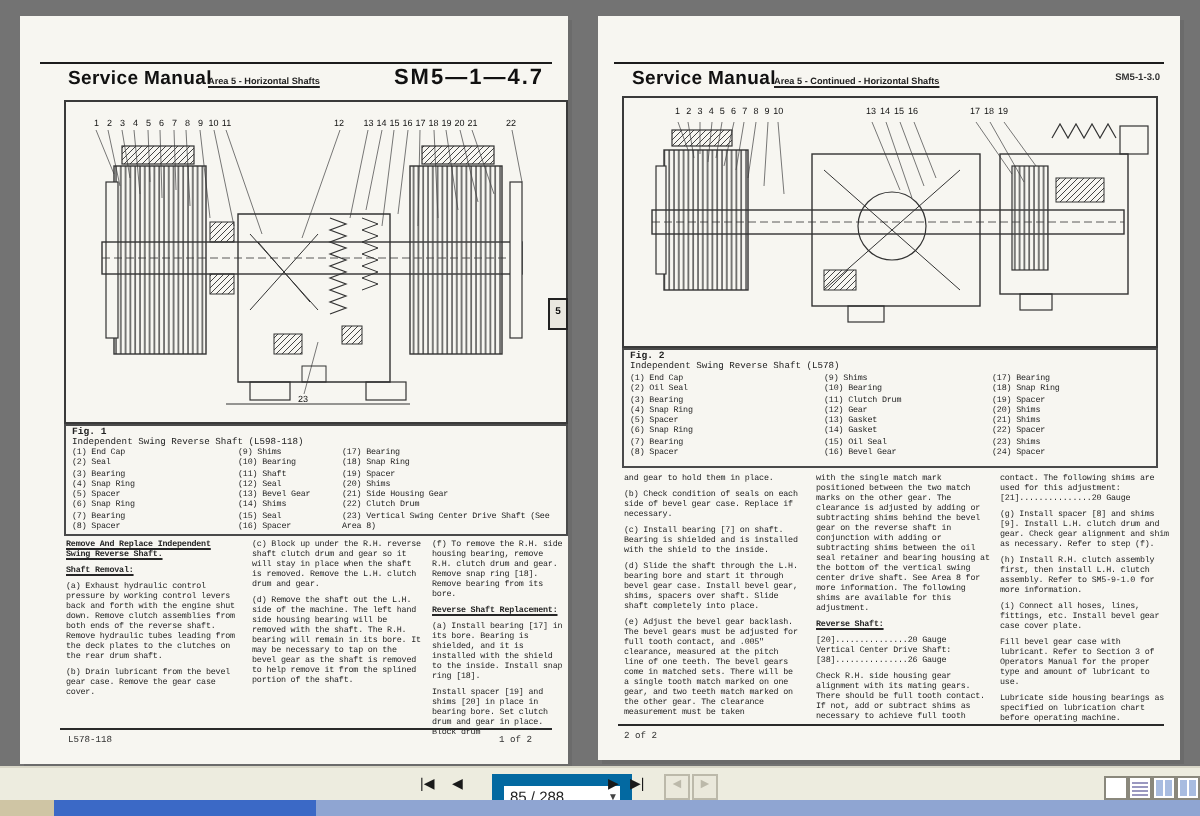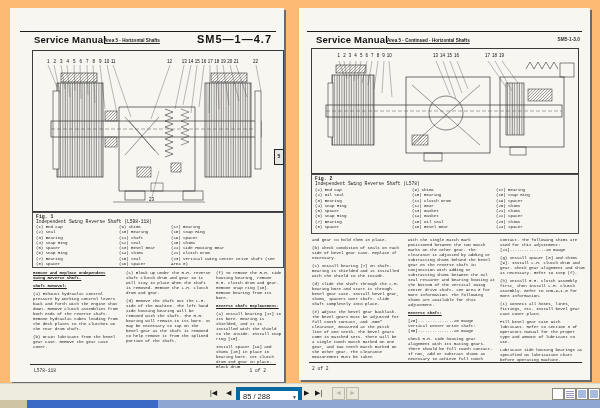--- a/index.html
+++ b/index.html
@@ -1,16 +1,16 @@
 <!DOCTYPE html>
 <html><head>
 <meta charset="utf-8">
 <style>
   html,body{margin:0;padding:0;}
-  #screen{position:relative;width:600px;height:408px;background:#fdba74;overflow:hidden;
+  #screen{position:relative;width:600px;height:408px;background:#737373;overflow:hidden;
           font-family:"Liberation Sans",sans-serif;color:#222;}
   .page{position:absolute;background:#f7f6f1;box-shadow:2px 2px 0 #6b6b6b;}
   #page-left{left:10px;top:8px;width:274px;height:374px;}
   #page-right{left:299px;top:8px;width:291px;height:372px;}
   .toprule{position:absolute;height:1px;background:#1c1c1c;}
   .svc-title{position:absolute;font-weight:bold;font-size:9.5px;color:#111;letter-spacing:0.2px;}
   .svc-sub{position:absolute;font-weight:bold;font-size:4.6px;text-decoration:underline;color:#222;}
   .doc-code-big{position:absolute;font-weight:bold;font-size:11px;letter-spacing:1px;color:#111;}
   .doc-code-small{position:absolute;font-weight:bold;font-size:4.8px;color:#333;}
   .figbox{position:absolute;border:1px solid #3a3a3a;background:#f7f6f1;}
@@ -31,22 +31,22 @@
   .bodycol{position:absolute;font-family:"Liberation Mono",monospace;font-size:4.2px;
            line-height:5px;color:#262626;letter-spacing:-0.1px;}
   .bodycol .blk{margin:0 0 3px 0;}
   .bodycol .uh{text-decoration:underline;font-weight:bold;}
   .botrule{position:absolute;height:1px;background:#2a2a2a;}
   .pgfoot{position:absolute;font-family:"Liberation Mono",monospace;font-size:4.6px;color:#333;}
   
   #statusbar{position:absolute;left:0;top:383px;width:600px;height:17px;background:#edecdf;
              border-top:1px solid #d9d7c8;}
   .navbtn{position:absolute;top:3px;font-size:7px;color:#1a1a1a;cursor:default;line-height:11px;}
-  #page-field{position:absolute;left:236px;top:2.5px;width:58px;height:11px;background:#fff;
-              border:4px solid #0369a1;font-size:7.5px;line-height:11px;}
+  #page-field{position:absolute;left:246px;top:2.5px;width:58px;height:11px;background:#fff;
+              border:6px solid #0369a1;font-size:7.5px;line-height:11px;}
   #page-field .val{position:absolute;left:3px;top:0;}
   #page-field .dd{position:absolute;right:1px;top:1px;font-size:5px;color:#444;}
   .viewbtn{position:absolute;top:3px;width:11px;height:11px;border:1px solid #bcb9aa;
            color:#bcb9aa;font-size:7px;text-align:center;line-height:10px;background:#eae8db;}
   .layoutbtn{position:absolute;top:4px;width:10px;height:10px;border:1px solid #8a887c;background:#fff;}
   .layoutbtn .inner{position:absolute;left:1px;top:1px;right:1px;bottom:1px;}
   .lines{background:repeating-linear-gradient(#fff 0,#fff 1px,#9a98c0 1px,#9a98c0 2px);}
   .twin{background:linear-gradient(90deg,#a8bce0 0 45%,#fff 45% 55%,#a8bce0 55% 100%);}
   
   #taskbar{position:absolute;left:0;top:400px;width:600px;height:8px;background:#8fa5d2;}

